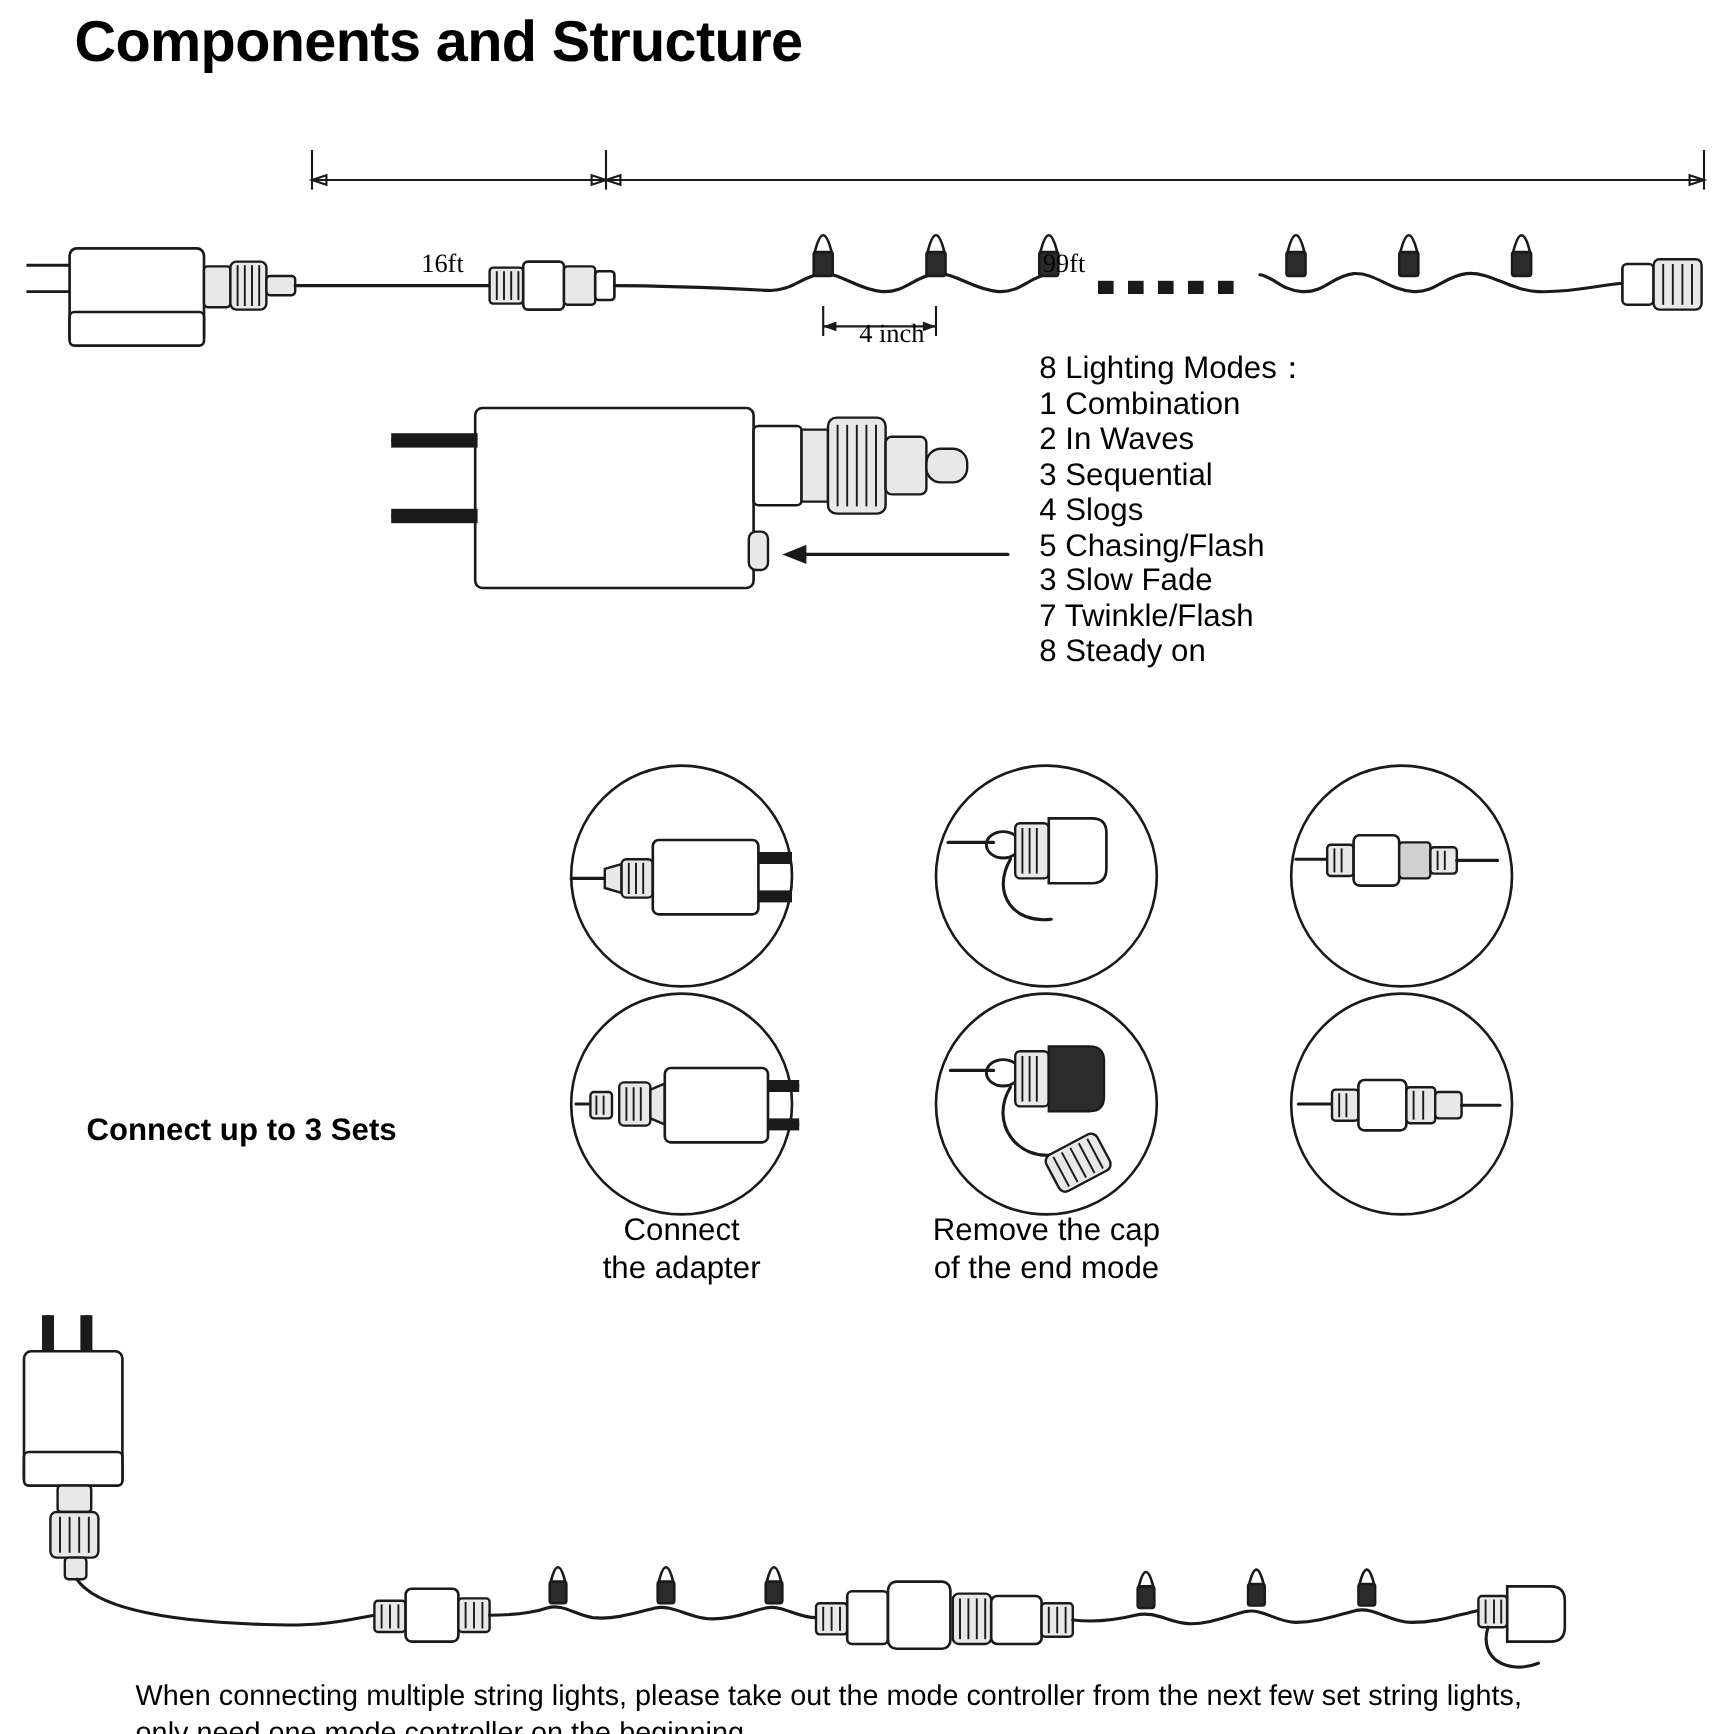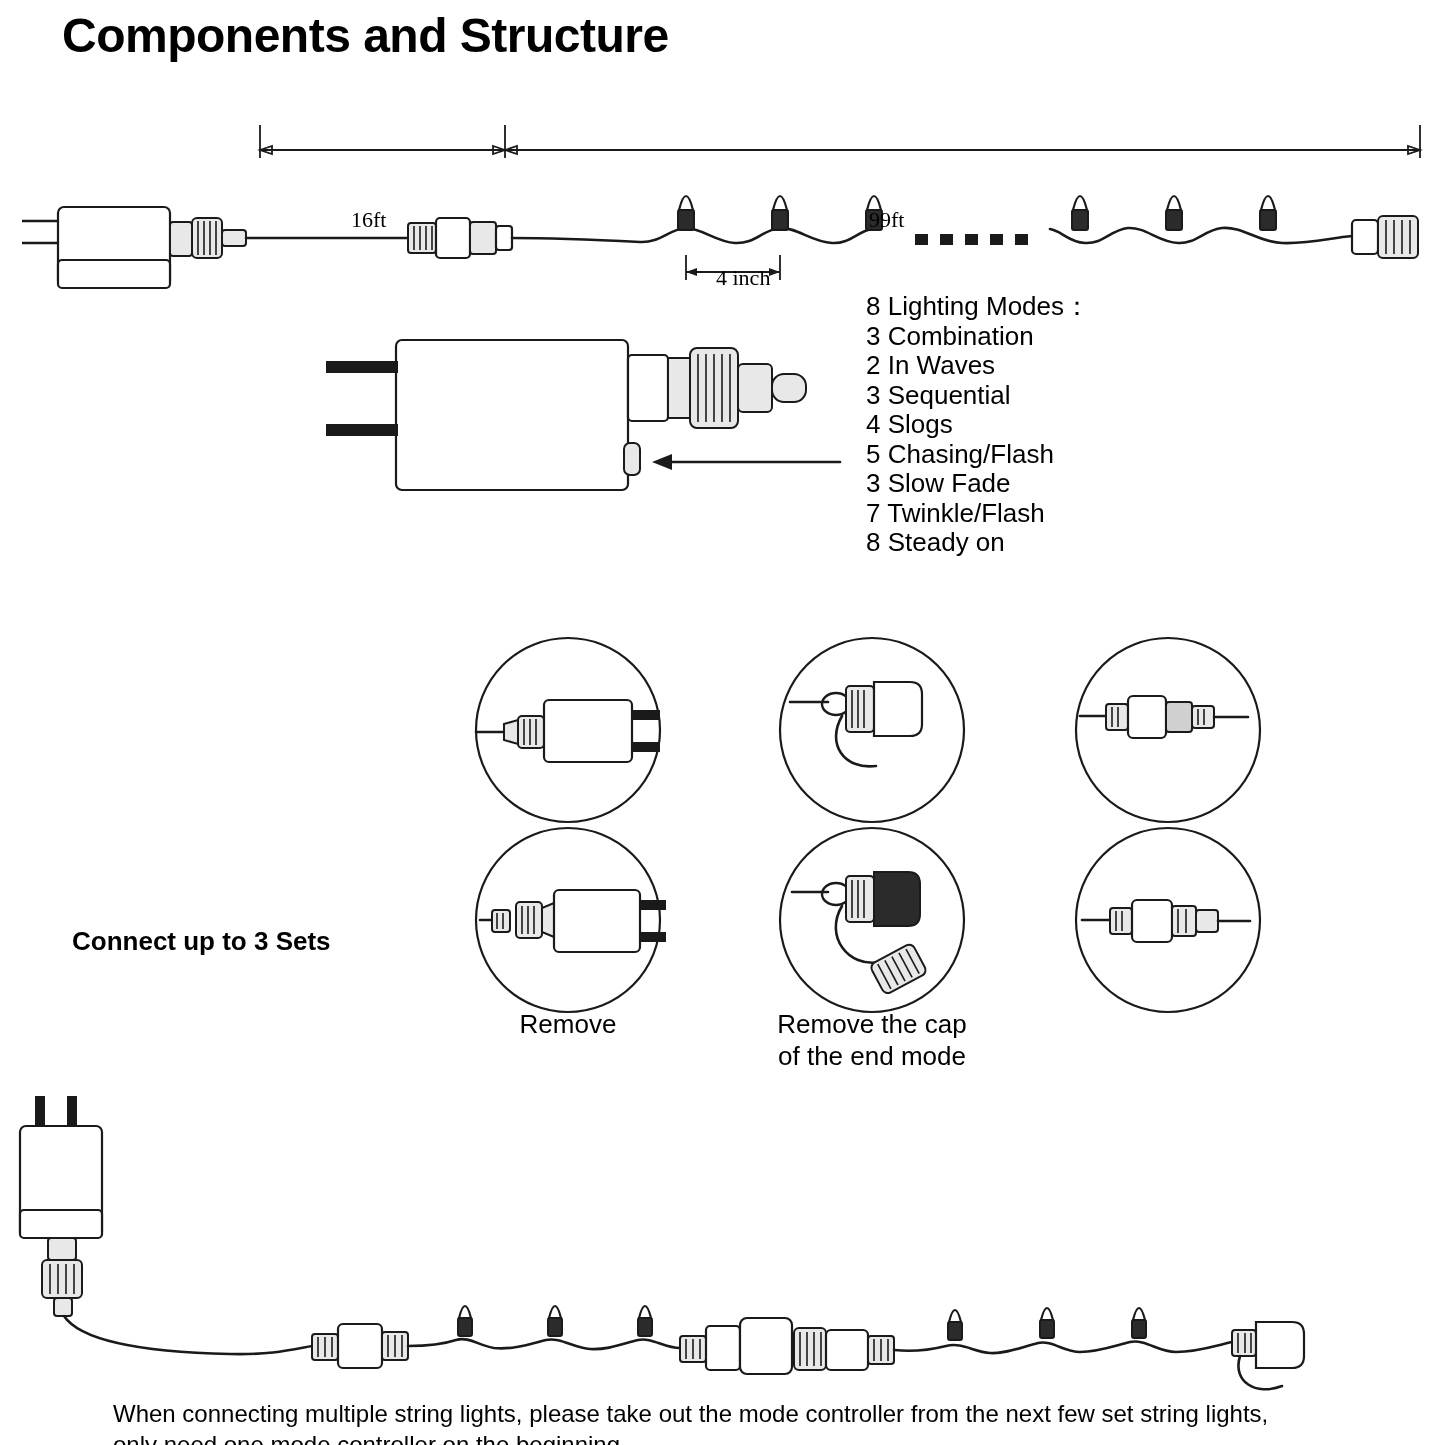--- a/index.html
+++ b/index.html
@@ -261,21 +261,21 @@
       <path d="M652 372 l20 -8 v16 z" fill="#1a1a1a"></path>
     </g>
   </svg>
 
   <div class="dim-label" style="left:351px;top:207px;">16ft</div>
   <div class="dim-label" style="left:869px;top:207px;">99ft</div>
   <div class="dim-label" style="left:716px;top:265px;">4 inch</div>
 
   <div class="modes">
     <div>8 Lighting Modes：</div>
-    <div>3 Combination</div>
+    <div>1 Combination</div>
     <div>2 In Waves</div>
     <div>3 Sequential</div>
     <div>4 Slogs</div>
     <div>5 Chasing/Flash</div>
     <div>3 Slow Fade</div>
     <div>7 Twinkle/Flash</div>
     <div>8 Steady on</div>
   </div>
 
   <div class="connect-label">Connect up to 3 Sets</div>
@@ -390,21 +390,22 @@
       <g class="hatch">
         <line x1="1178" y1="289" x2="1178" y2="313"></line>
         <line x1="1186" y1="289" x2="1186" y2="313"></line>
       </g>
       <rect class="fill-grey" x="1196" y="290" width="22" height="22" rx="3"></rect>
       <path class="wire" d="M1218 301 h32"></path>
     </g>
   </svg>
 
   <div class="caption" style="left:418px;top:1008px;">
-    <div>Remove</div>
+    <div>Connect</div>
+    <div>the adapter</div>
   </div>
   <div class="caption" style="left:722px;top:1008px;">
     <div>Remove the cap</div>
     <div>of the end mode</div>
   </div>
 
   <svg width="1445" height="310" style="top:1090px;left:0">
 
     <g>
       <rect class="fill-white" x="20" y="36" width="82" height="112" rx="6"></rect>

